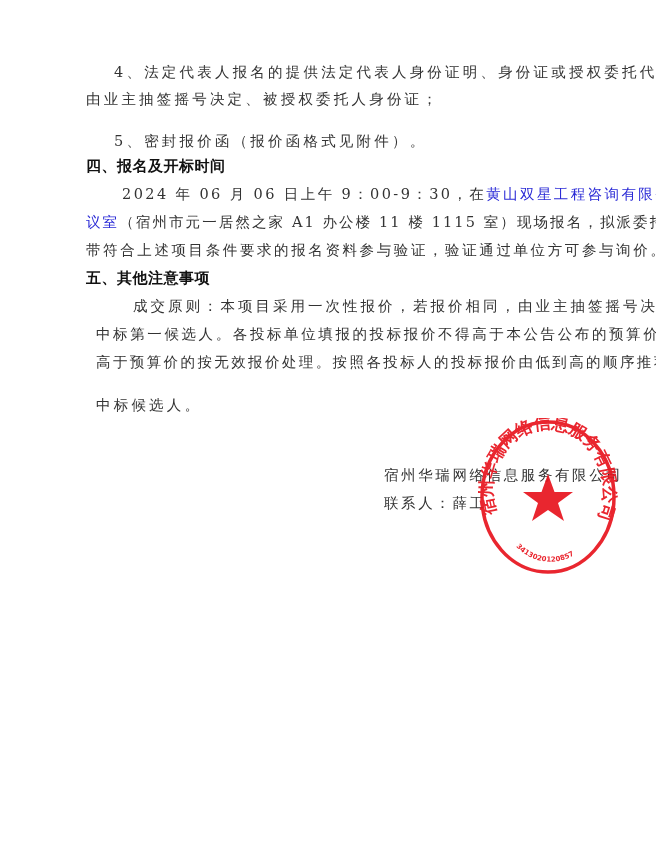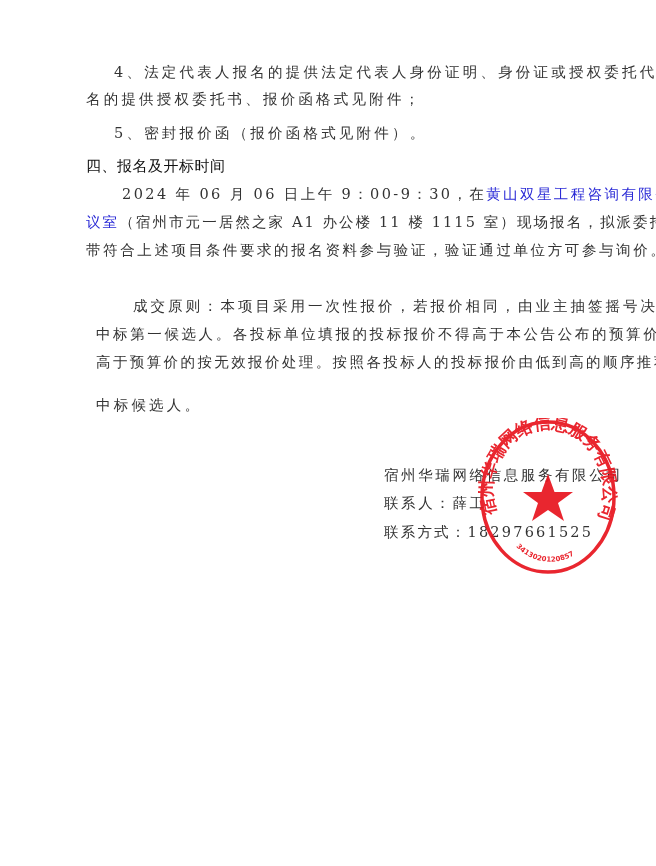--- a/index.html
+++ b/index.html
@@ -7,54 +7,54 @@
     width: 656px; height: 866px; background: #ffffff; position: relative; overflow: hidden;
     font-family: "DejaVu Serif", "Liberation Serif", serif;
     color: #333333;
   }
   .page { position: absolute; left: 0; top: 0; width: 656px; height: 866px; }
   .line {
     position: absolute; font-size: 14.5px; letter-spacing: 3.2px; white-space: nowrap; line-height: 18px;
   }
   .heading {
     position: absolute; font-family: "DejaVu Sans", "Liberation Sans", sans-serif;
-    font-weight: normal; font-size: 15px; color: #111; letter-spacing: 0.5px; white-space: nowrap;
+    font-weight: bold; font-size: 15px; color: #111; letter-spacing: 0.5px; white-space: nowrap;
   }
   .blue { color: #2a2ad6; }
   .stamp { position: absolute; left: 478px; top: 418px; width: 140px; height: 158px; opacity: 0.92; }
 </style>
 </head>
 <body>
 
 <div class="page">
 
   <div class="line" style="left:114px; top:63px;">4、法定代表人报名的提供法定代表人身份证明、身份证或授权委托代表报</div>
-  <div class="line" style="left:86px; top:90px;">名的提供授权委托书、报价函格式见附件；</div>
-  <div class="line" style="left:114px; top:124px;">5、密封报价函（报价函格式见附件）。</div>
+  <div class="line" style="left:86px; top:90px;">由业主抽签摇号决定、被授权委托人身份证；</div>
+  <div class="line" style="left:114px; top:132px;">5、密封报价函（报价函格式见附件）。</div>
 
   <div class="heading" style="left:86px; top:157px;">四、报名及开标时间</div>
 
   <div class="line" style="left:122px; top:185px; letter-spacing:2.4px;">
     <span>2024 年  06 月  06 日上午 9：00-9：30，在</span><span class="blue">黄山双星工程咨询有限公司会</span>
   </div>
   <div class="line" style="left:86px; top:213px; letter-spacing:2.1px;">
     <span class="blue">议室</span><span>（宿州市元一居然之家 A1 办公楼 11 楼 1115 室）现场报名，拟派委托人携</span>
   </div>
   <div class="line" style="left:86px; top:241px; letter-spacing:2.6px;">带符合上述项目条件要求的报名资料参与验证，验证通过单位方可参与询价。</div>
 
+  <div class="heading" style="left:86px; top:269px;">五、其他注意事项</div>
 
   <div class="line" style="left:133px; top:297px; letter-spacing:3.0px;">成交原则：本项目采用一次性报价，若报价相同，由业主抽签摇号决定</div>
   <div class="line" style="left:96px; top:325px; letter-spacing:2.6px;">中标第一候选人。各投标单位填报的投标报价不得高于本公告公布的预算价，</div>
   <div class="line" style="left:96px; top:353px; letter-spacing:2.4px;">高于预算价的按无效报价处理。按照各投标人的投标报价由低到高的顺序推荐</div>
   <div class="line" style="left:96px; top:381px;margin-top:15px;">中标候选人。</div>
 
 
   <div class="line" style="left:384px; top:466px; letter-spacing:2.6px;">宿州华瑞网络信息服务有限公司</div>
   <div class="line" style="left:384px; top:494px; letter-spacing:2.6px;">联系人：薛工</div>
-  <div class="line" style="left:384px; top:523px; letter-spacing:2.2px;">联系方式：18297661525</div>
 
   <svg class="stamp" viewBox="0 0 140 158">
     <defs>
       <path id="arcTop" d="M 20 100 A 56 62 0 1 1 122 96"></path>
       <path id="arcBot" d="M 36 126 A 46 46 0 0 0 110 124"></path>
     </defs>
     <ellipse cx="70" cy="79" rx="66" ry="75" fill="none" stroke="#e8141e" stroke-width="3.5"></ellipse>
     <text fill="#e8141e" font-size="17" font-weight="bold" font-family="DejaVu Sans, sans-serif">
       <textPath href="#arcTop" startOffset="2%">宿州华瑞网络信息服务有限公司</textPath>
     </text>

